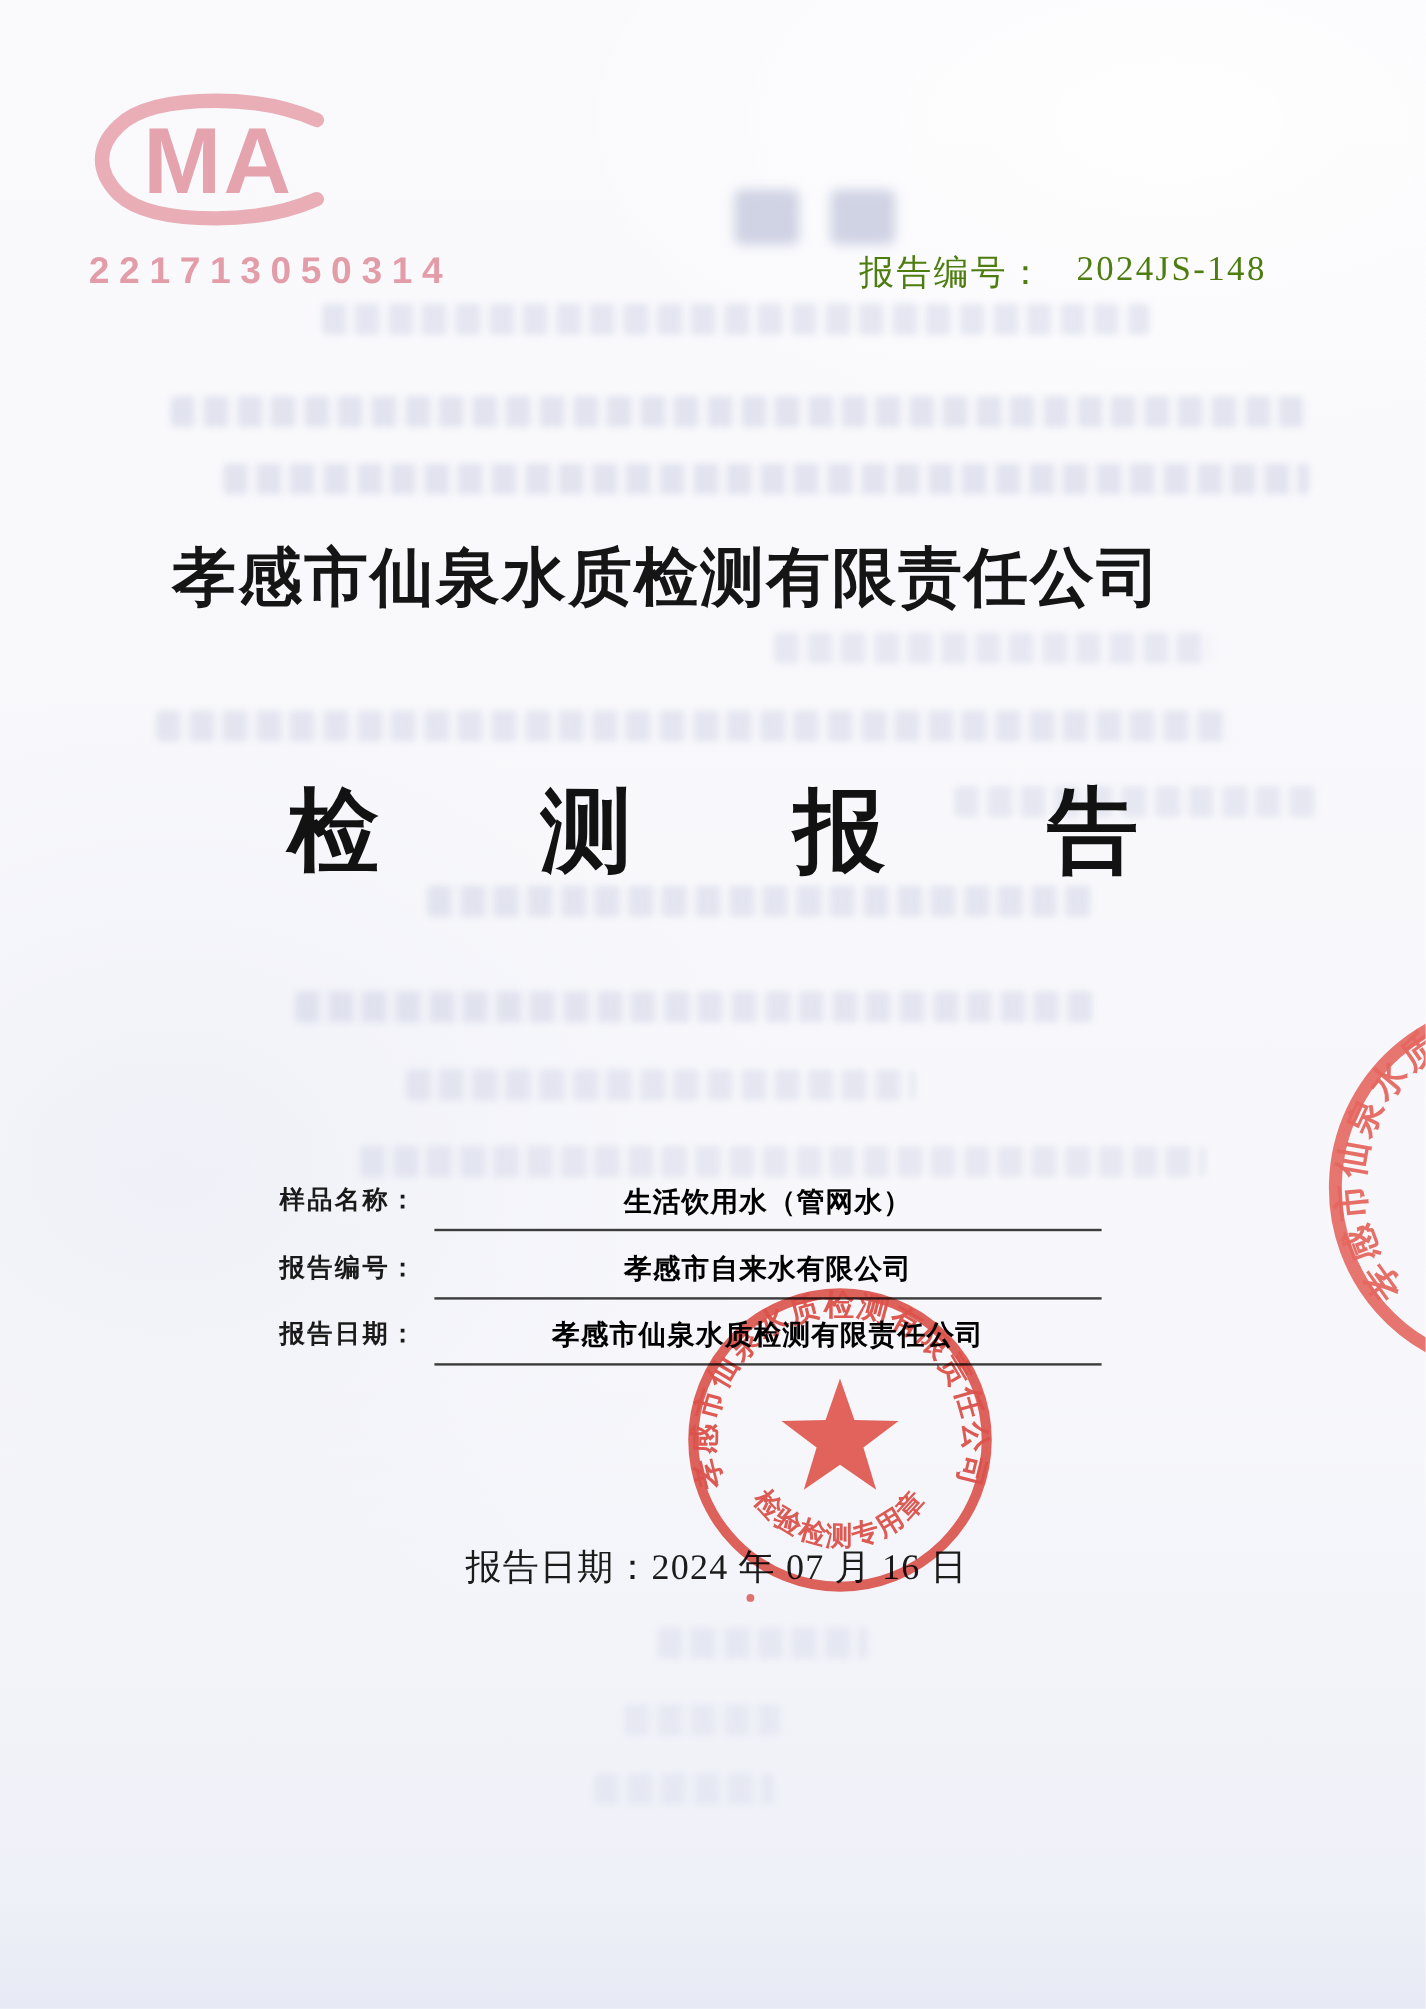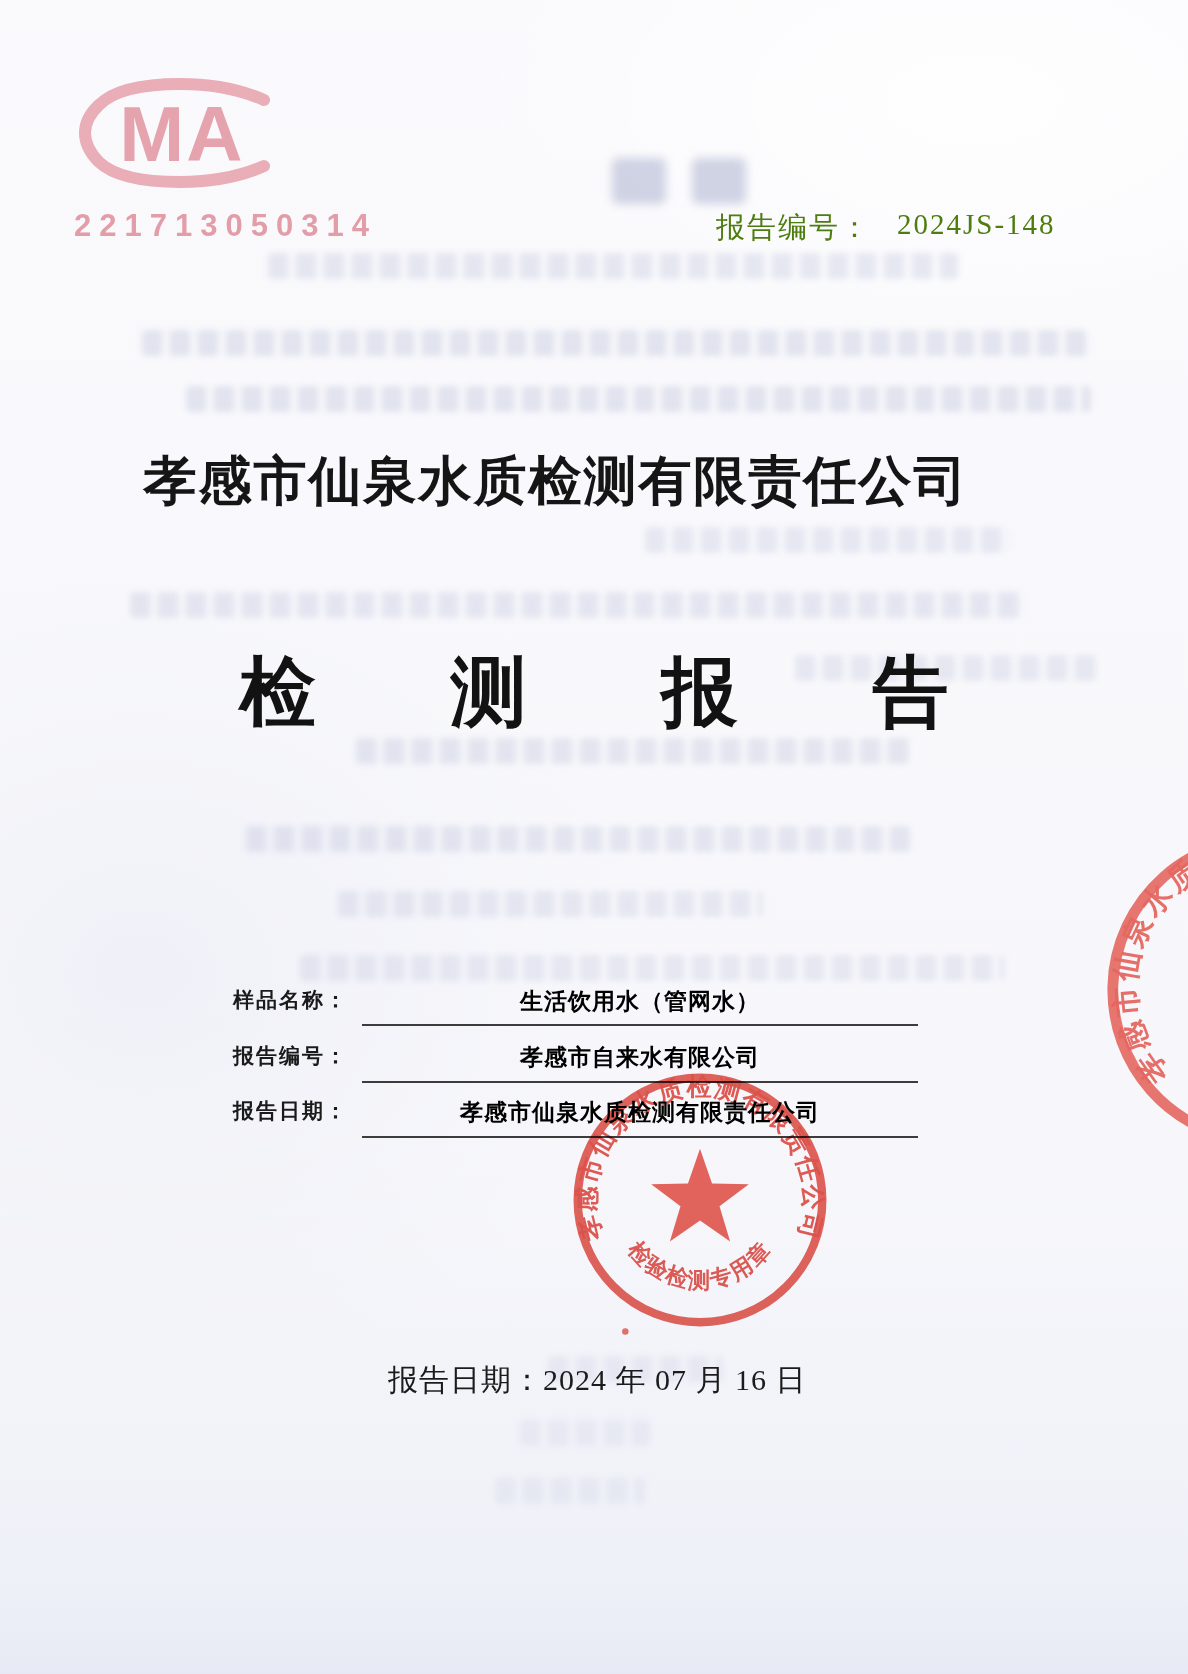--- a/index.html
+++ b/index.html
@@ -53,21 +53,21 @@
     font-size:21px;font-weight:600;letter-spacing:2px;color:#1a1a1a;white-space:nowrap;
   }
   .field-value{
     font-family:"Liberation Sans", sans-serif;
     left:362px;width:556px;text-align:center;
     font-size:23px;font-weight:700;letter-spacing:1px;color:#000000;white-space:nowrap;
   }
   .field-line{left:362px;width:556px;height:2px;background:#3c3c3c;}
   
   .date-line{
-    left:388px;top:1360px;font-size:30px;letter-spacing:1px;color:#1b1b1b;white-space:nowrap;
+    left:388px;top:1286px;font-size:30px;letter-spacing:1px;color:#1b1b1b;white-space:nowrap;
   }
   .seal-wrap{left:560px;top:1060px;width:280px;height:280px;mix-blend-mode:multiply;opacity:.95;}
   .edge-seal-wrap{left:1102px;top:828px;width:324px;height:324px;transform:rotate(-20deg);mix-blend-mode:multiply;opacity:.9;}
   svg text{font-family:"Liberation Sans", sans-serif;}
 </style>
 </head>
 <body>
 
 <div class="bleed-blob" style="left:612px;top:158px;"></div>
 <div class="bleed-blob" style="left:692px;top:158px;"></div>

